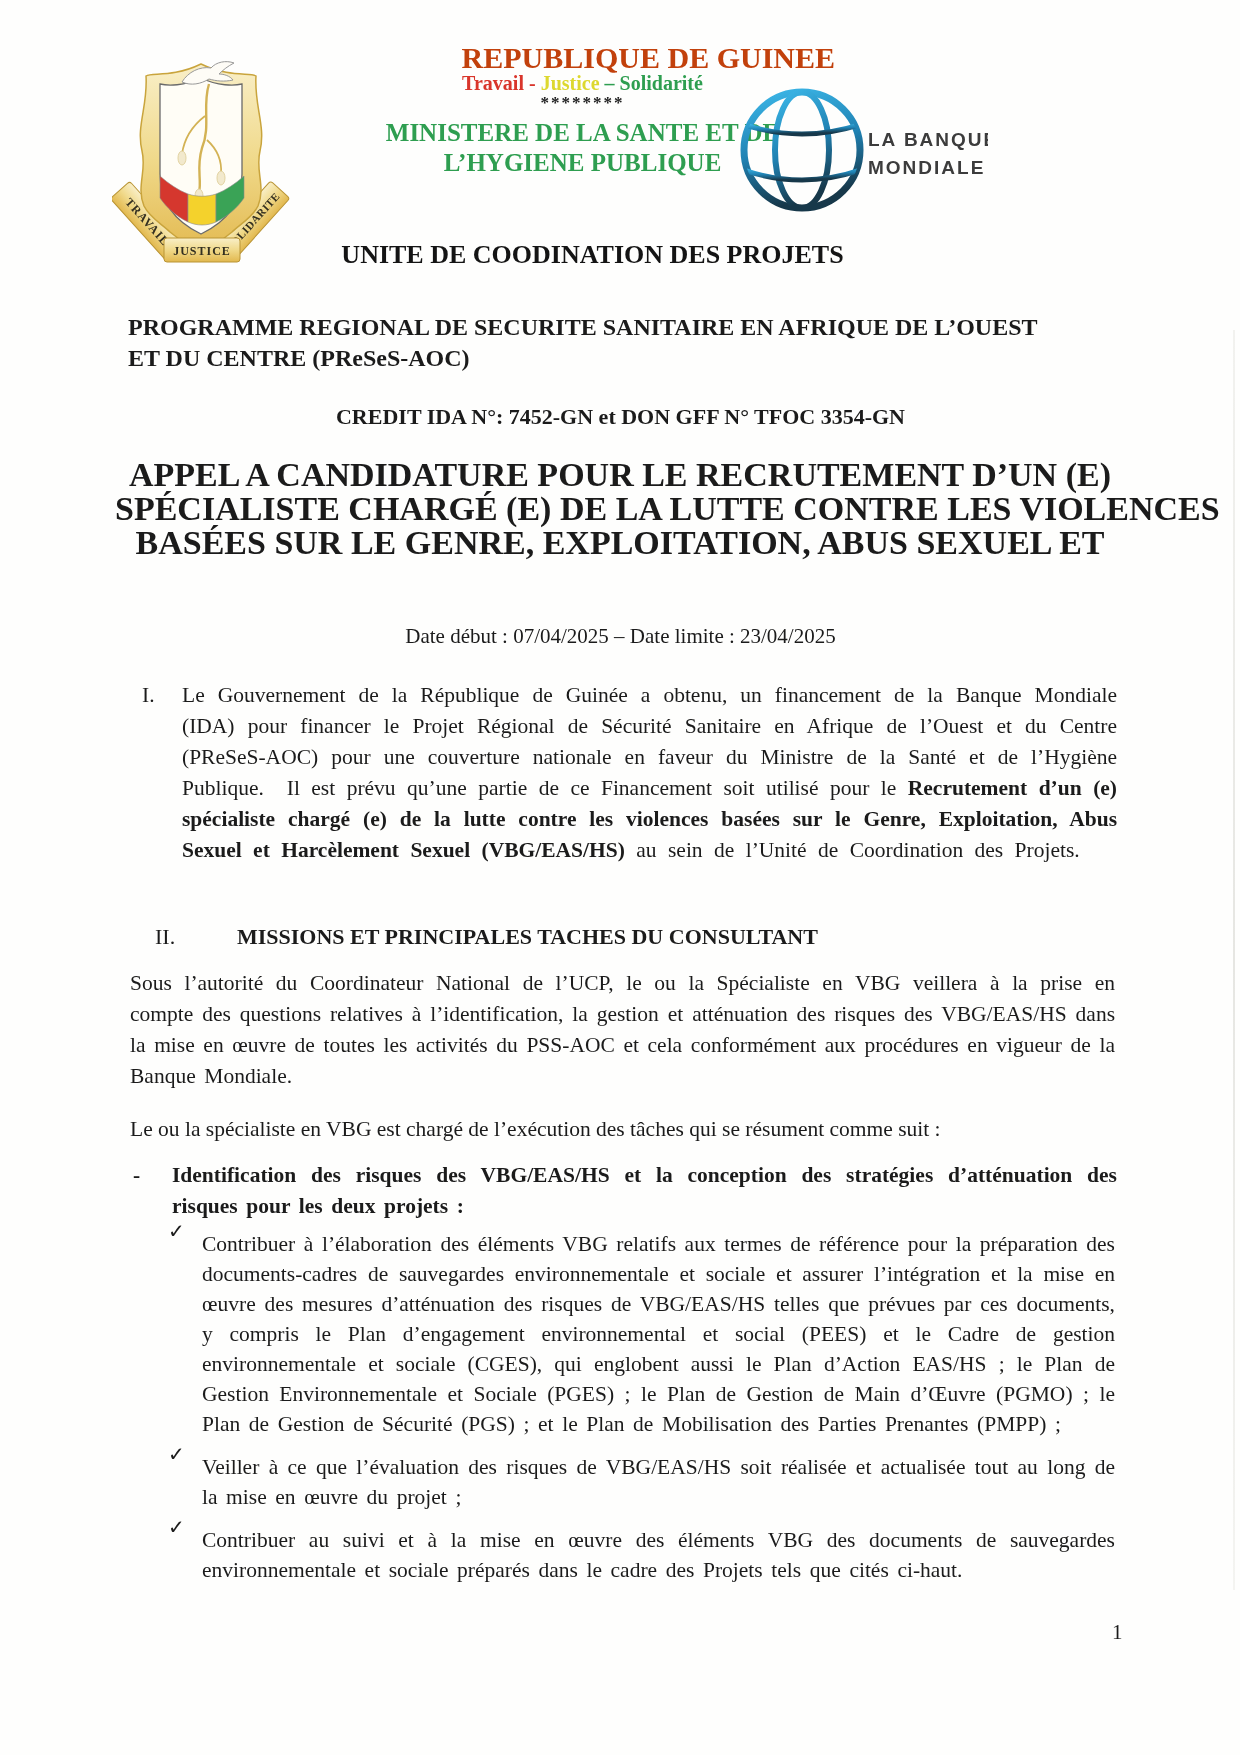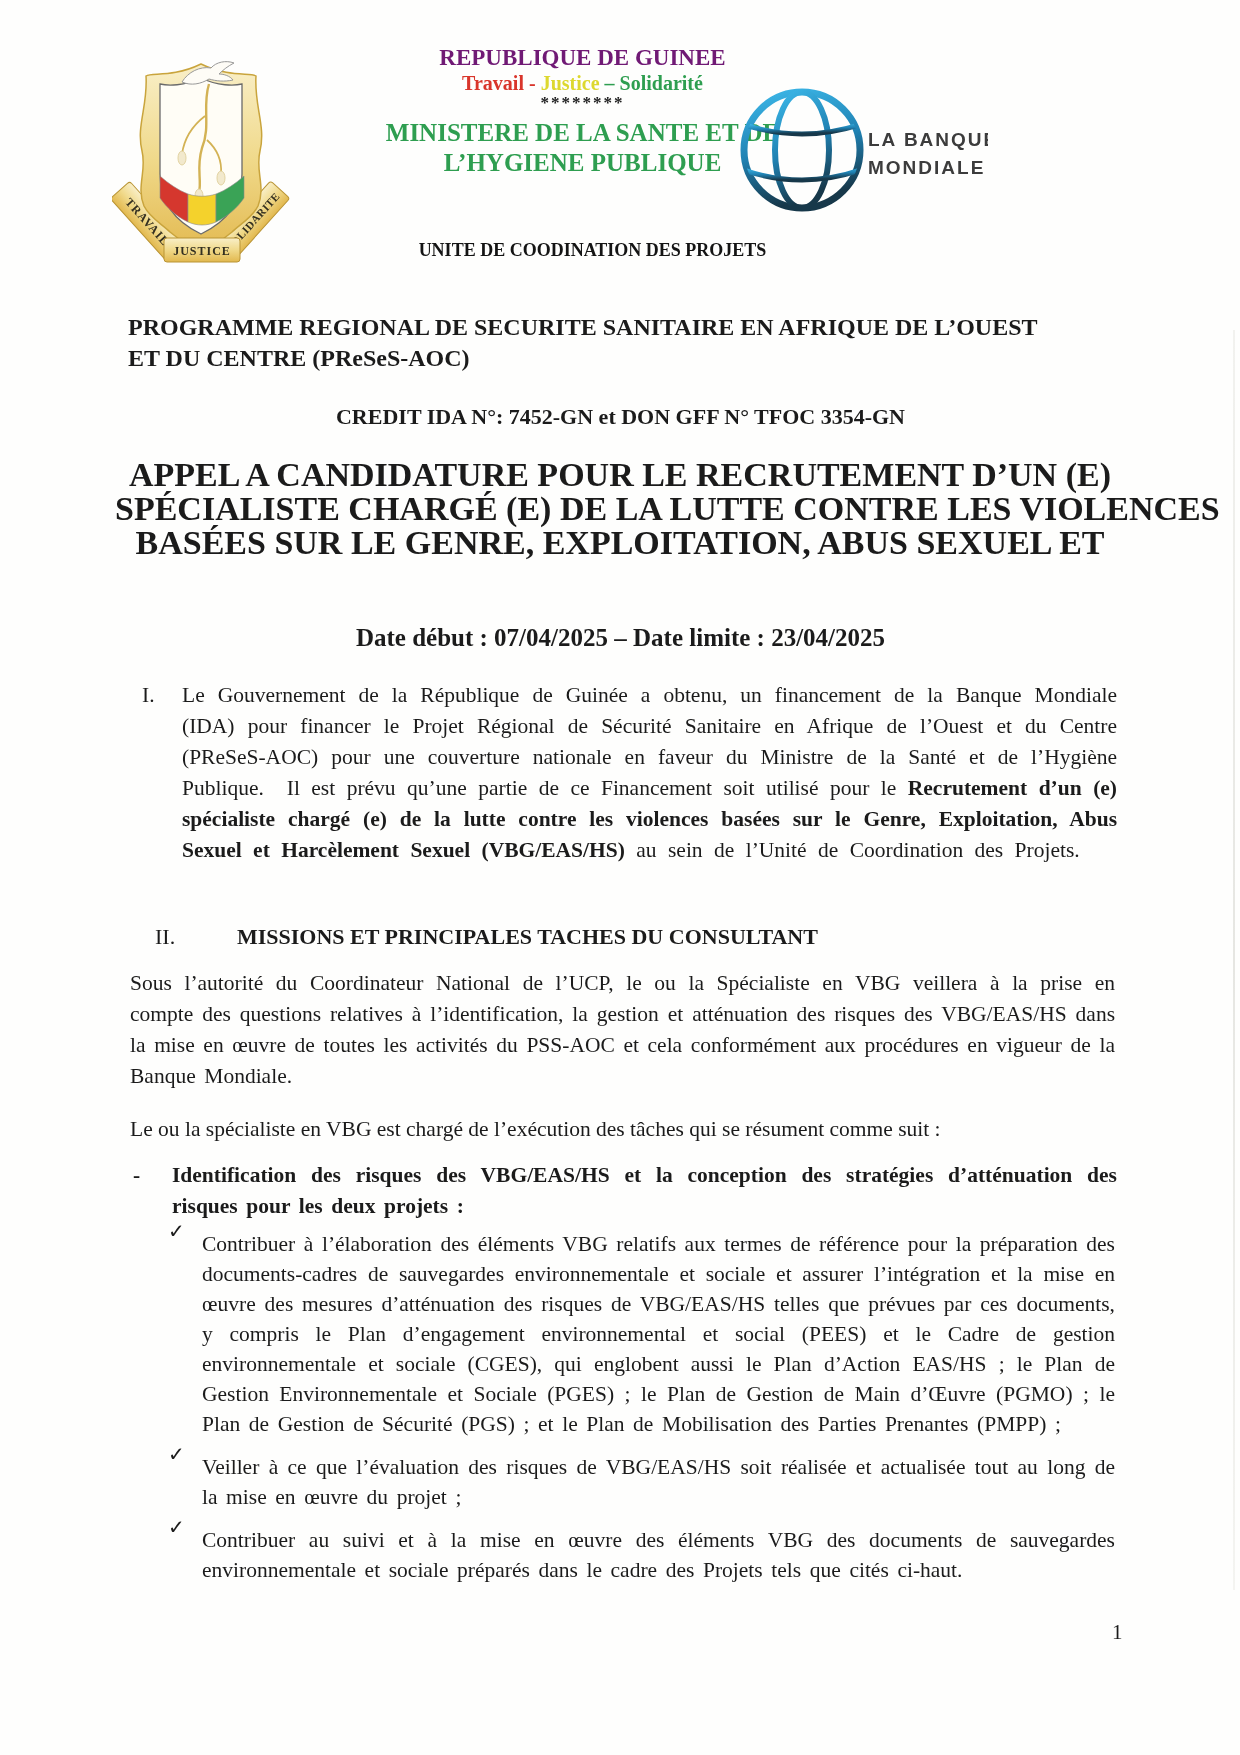--- a/index.html
+++ b/index.html
@@ -7,42 +7,42 @@
     position:relative;
     width:1240px;height:1755px;
     background:#fefefd;
     overflow:hidden;
     font-family:"Liberation Serif","DejaVu Serif",serif;
     color:#1b1b1b;
   }
   
   .coat{position:absolute;left:112px;top:56px;}
   .hdr-center{position:absolute;left:330px;top:44px;width:505px;text-align:center;}
-  .republic{font-size:23px;font-weight:bold;line-height:27px;color:#701a75;}
+  .republic{font-size:30px;font-weight:bold;line-height:27px;color:#c2410c;text-align:right;}
   .motto{font-size:20px;font-weight:bold;line-height:24px;}
   .motto .red{color:#d9352b;}
   .motto .yellow{color:#ddd82f;}
   .motto .green{color:#2e9e50;}
   .stars{font-size:17px;font-weight:bold;letter-spacing:2px;line-height:16px;color:#222;}
   .ministry{margin-top:7px;font-size:25px;font-weight:bold;line-height:30px;color:#2e9e50;}
   .ministry div{white-space:nowrap;}
   .wb-logo{position:absolute;left:738px;top:80px;}
   .unite{position:absolute;left:130px;top:240px;width:925px;text-align:center;
-         font-size:18px;font-weight:bold;white-space:nowrap;color:#141414;}
+         font-size:26px;font-weight:bold;white-space:nowrap;color:#141414;}
   
   .programme{position:absolute;left:128px;top:312px;width:985px;
              font-size:24px;font-weight:bold;line-height:31px;}
   .programme div{white-space:nowrap;}
   .credit{position:absolute;left:128px;top:404px;width:985px;text-align:center;
           font-size:22px;font-weight:bold;white-space:nowrap;}
   .appel{position:absolute;left:115px;top:458px;width:1010px;text-align:center;
          font-size:34px;font-weight:bold;line-height:34px;}
   .appel div{white-space:nowrap;}
   .dates{position:absolute;left:128px;top:624px;width:985px;text-align:center;
-         font-size:25px;font-weight:bold;white-space:nowrap;}
+         font-size:21px;font-weight:normal;white-space:nowrap;}
   
   .body-text{font-size:21.5px;line-height:31px;}
   .sec1{position:absolute;left:142px;top:680px;width:975px;display:flex;}
   .sec1 .num{width:40px;flex:none;font-size:21.5px;line-height:31px;}
   .sec1 .txt{width:935px;text-align:justify;word-spacing:0.28em;}
   .sec2-head{position:absolute;left:155px;top:912px;display:flex;font-size:22px;margin-top:12px;}
   .sec2-head .num{width:82px;flex:none;}
   .sec2-head .ttl{font-weight:bold;white-space:nowrap;}
   .para-sous{position:absolute;left:130px;top:968px;width:985px;text-align:justify;word-spacing:0.15em;}
   .para-le{position:absolute;left:130px;top:1114px;width:985px;}

